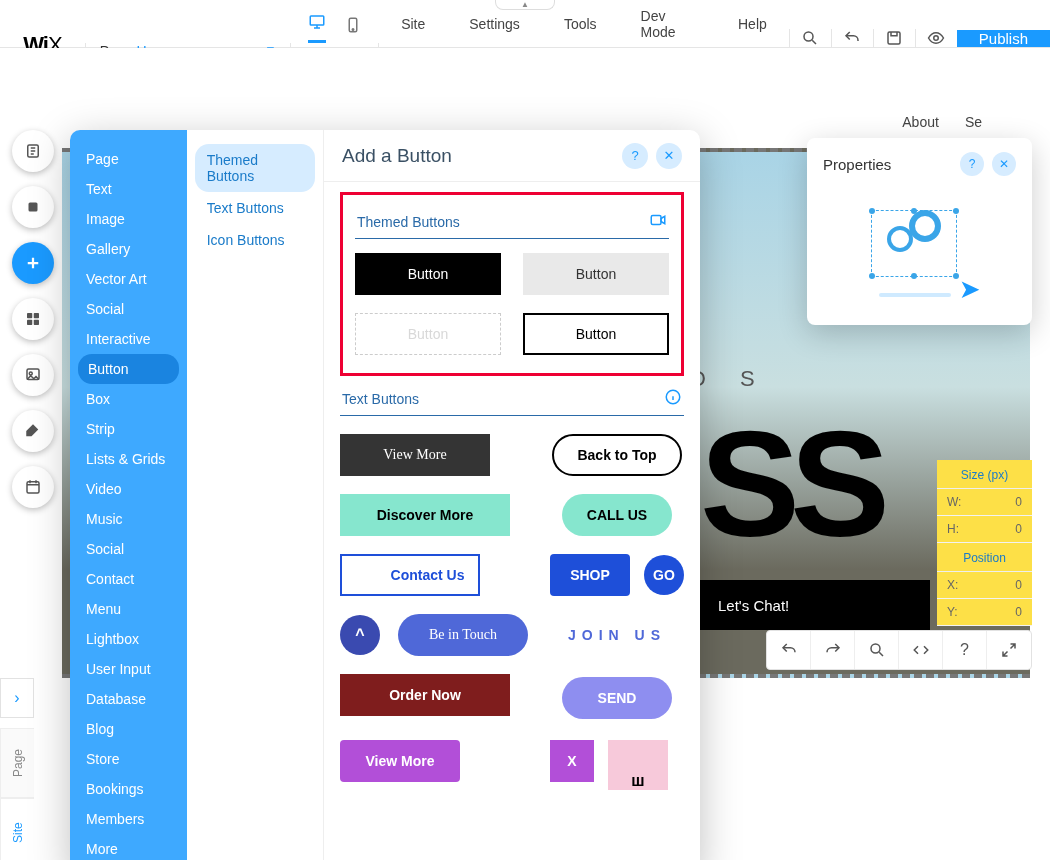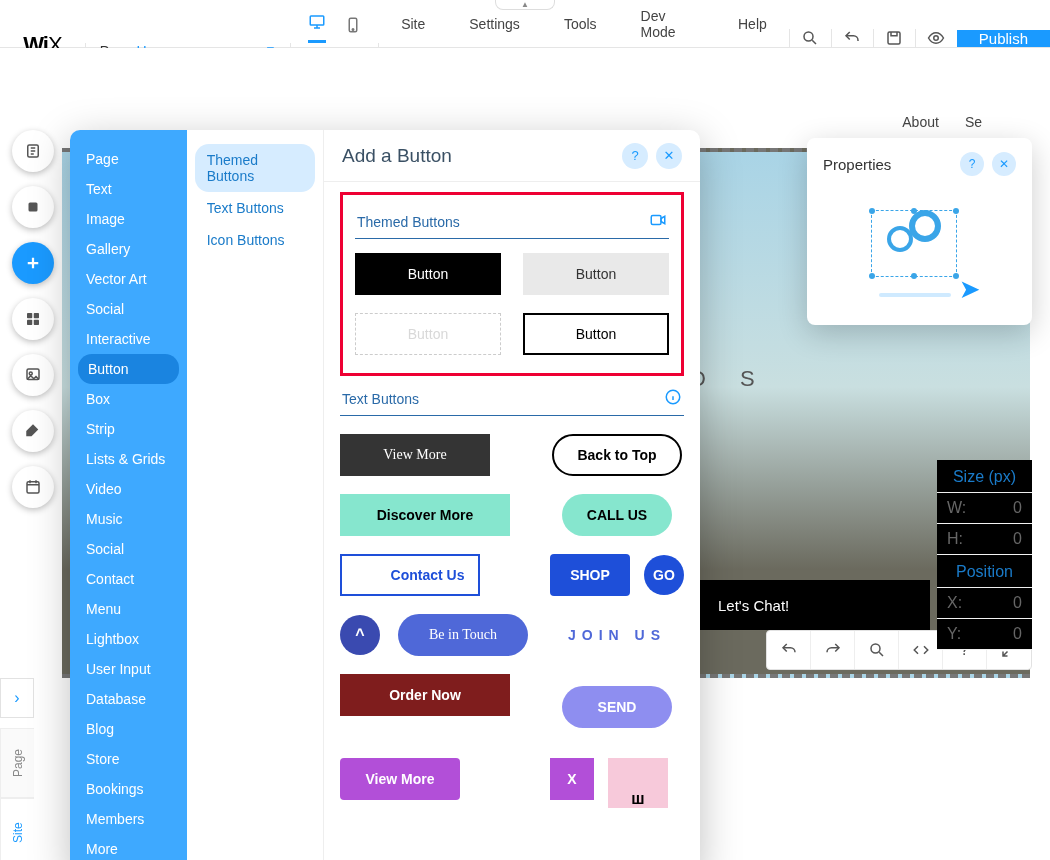--- a/index.html
+++ b/index.html
@@ -66,21 +66,21 @@
 .s-call { background: #86e6ce; border-radius: 22px; font-weight: 700; width: 110px; margin: 0 auto; }
 .s-contact { border: 2px solid #1e4fd9; color: #1e4fd9; font-weight: 600; width: 140px; padding-left: 35px; }
 .s-shop-row { display: flex; gap: 14px; align-items: center; }
 .s-shop { background: #1e4fd9; color: #fff; font-weight: 700; width: 80px; border-radius: 4px; }
 .s-go { background: #1e4fd9; color: #fff; font-weight: 700; width: 40px; height: 40px; border-radius: 50%; }
 .s-caret-row { display: flex; gap: 18px; align-items: center; }
 .s-caret { width: 40px; height: 40px; border-radius: 50%; background: #3a4ab0; color: #fff; display: flex; align-items: center; justify-content: center; font-weight: 700; }
 .s-bit { background: #4f68d8; color: #fff; border-radius: 22px; font-family: Georgia, serif; width: 130px; }
 .s-join { color: #4f68d8; font-weight: 800; letter-spacing: 6px; }
 .s-order { background: #7f1d1d; color: #fff; font-weight: 600; width: 170px; }
-.s-send { background: #8e8ef0; color: #fff; font-weight: 600; border-radius: 22px; width: 110px; margin: 12px auto; }
+.s-send { background: #8e8ef0; color: #fff; font-weight: 600; border-radius: 22px; width: 110px; margin: 3px auto; }
 .s-vm2 { background: #b24fd8; color: #fff; font-weight: 600; width: 120px; border-radius: 4px; }
 .s-x-row { display: flex; gap: 14px; }
 .s-x { background: #b24fd8; color: #fff; width: 44px; font-weight: 700; }
 .s-pink { background: #f7c9da; width: 60px; height: 50px; display: flex; align-items: flex-end; justify-content: center; font-weight: 900; }
 
 
 .props { position: absolute; right: 18px; top: 90px; width: 225px; background: #fff; border-radius: 8px; box-shadow: 0 8px 30px rgba(0,0,0,.2); padding: 14px 16px 20px; z-index: 20; }
 .props .pt { font-size: 15px; color: #333; display: flex; align-items: center; }
 .props .pt .pic { margin-left: auto; display: flex; gap: 8px; }
 .props .pt .pc { width: 24px; height: 24px; border-radius: 50%; background: #d6ecff; color: #1a9aff; display: flex; align-items: center; justify-content: center; font-size: 12px; cursor: pointer; }
@@ -91,21 +91,21 @@
 .props .illus .d1, .props .illus .d2, .props .illus .d3, .props .illus .d4 { content:""; position:absolute; width:6px; height:6px; background:#3aa5e8; border-radius:50%; }
 .props .illus .dbox::before { left:-3px; top:-3px; } .props .illus .dbox::after { right:-3px; top:-3px; }
 .props .illus .d1 { left:-3px; bottom:-3px; } .props .illus .d2 { right:-3px; bottom:-3px; }
 .props .illus .d3 { left:50%; top:-3px; margin-left:-3px; } .props .illus .d4 { left:50%; bottom:-3px; margin-left:-3px; }
 .props .illus .gear { position:absolute; left:22px; top:22px; width:26px; height:26px; border:4px solid #3aa5e8; border-radius:50%; }
 .props .illus .gear2 { position:absolute; left:44px; top:6px; width:32px; height:32px; border:6px solid #3aa5e8; border-radius:50%; }
 .props .illus .cursor { position:absolute; right:-6px; bottom:-6px; color:#1a9aff; font-size:26px; }
 .props .illus .ubar { position:absolute; left:14px; right:24px; bottom:2px; height:4px; background:#cfeaff; border-radius:2px; }
 
 
-.inspector { position: absolute; right: 18px; top: 412px; width: 95px; background: #000000; font-size: 16px; color: #666; z-index: 4; }
+.inspector { position: absolute; right: 18px; top: 412px; width: 95px; background: #fde047; font-size: 12px; color: #666; z-index: 4; }
 .inspector .ih { color: #1a7bc9; text-align: center; padding: 8px 0 6px; border-bottom: 1px solid #eee; }
 .inspector .row { display: flex; justify-content: space-between; padding: 6px 10px; border-bottom: 1px solid #f2f2f2; }
 
 
 .btool { position: absolute; right: 18px; bottom: 190px; height: 40px; display: flex; border: 1px solid #e2e2e2; border-radius: 4px; background: #fff; z-index: 3; }
 .btool .bt { width: 44px; display: flex; align-items: center; justify-content: center; border-right: 1px solid #eee; color: #555; cursor: pointer; }
 .btool .bt:last-child { border-right: none; }
 
 
 .lcollapse { position: absolute; left: 0; top: 630px; width: 34px; height: 40px; background: #fff; border: 1px solid #e2e2e2; display: flex; align-items: center; justify-content: center; color: #1a9aff; cursor: pointer; z-index: 3; }
@@ -177,20 +177,21 @@
 </div>
 
 <div class="stage">
 
   <div class="canvas-top">
     <span class="navitem">About</span>
     <span class="navitem">Se</span>
   </div>
   <div class="canvas-bg"></div>
   <div class="rds">R D S</div>
+  <div class="big-ss">SS</div>
   <div class="chatbar">Let's Chat!</div>
 
   <div class="rail">
     <div class="rb">
         <svg viewBox="0 0 24 24" fill="none" stroke="currentColor" stroke-width="2">
           <rect x="5" y="4" width="14" height="16" rx="2"></rect>
           <path d="M9 8h6M9 12h6M9 16h4"></path>
         </svg>
       </div>
     <div class="rb">

